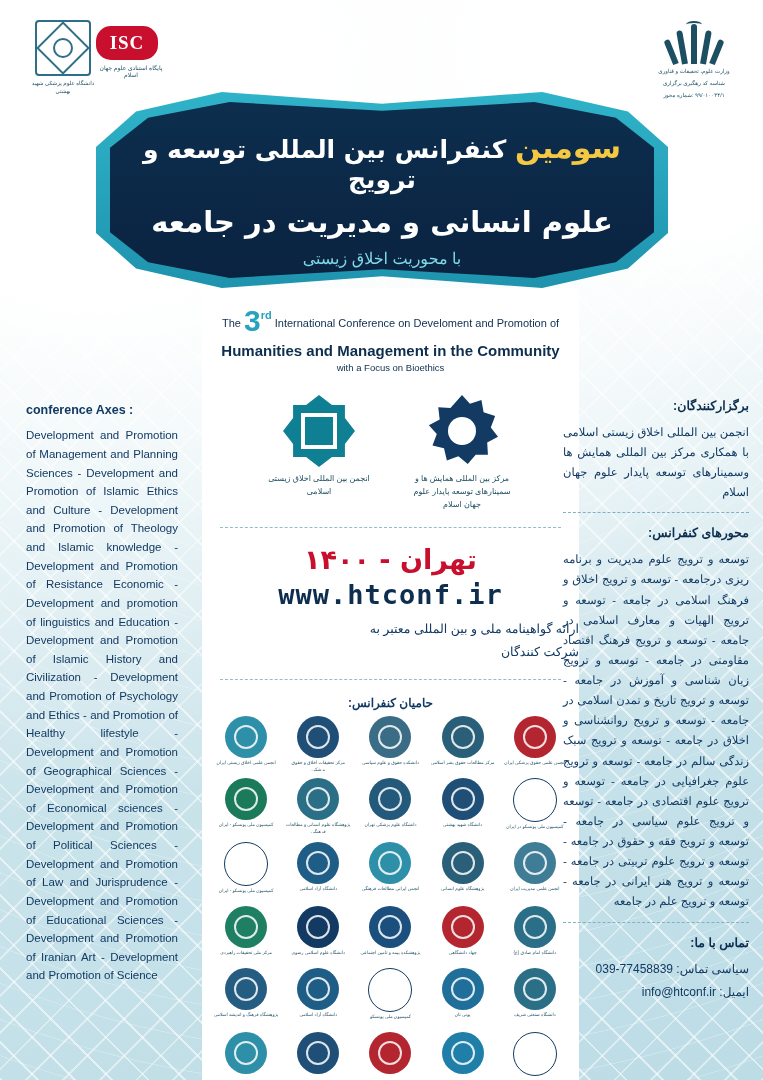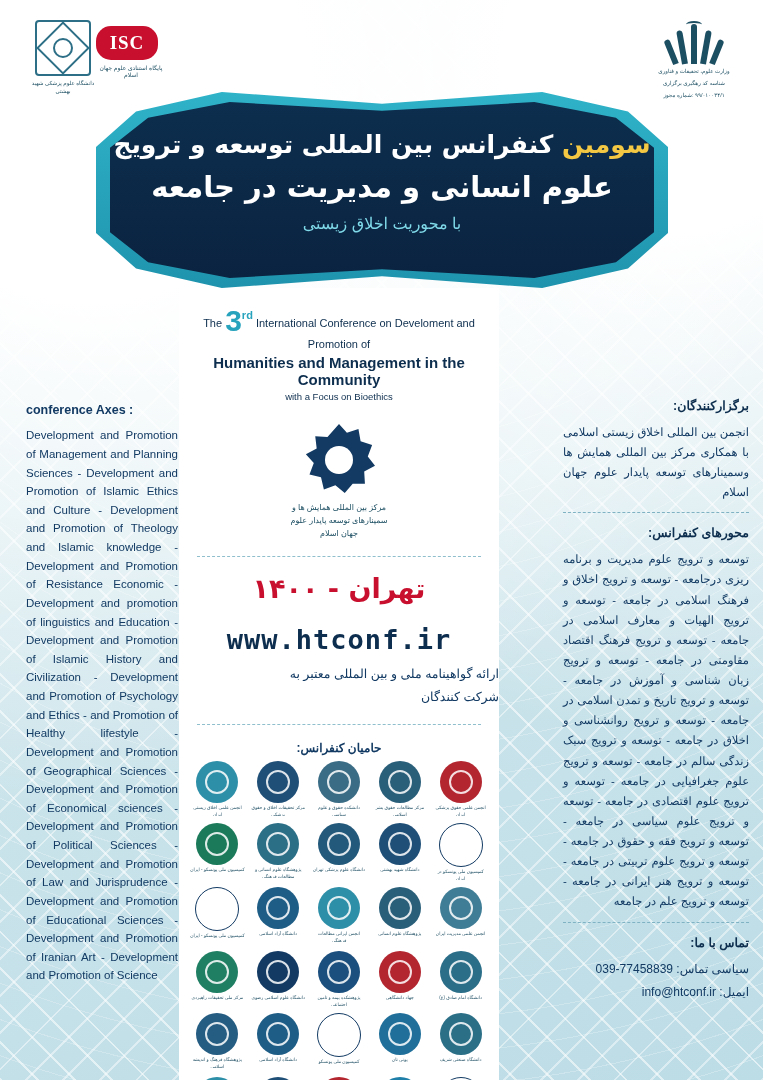--- a/index.html
+++ b/index.html
@@ -75,27 +75,27 @@
                       100% 72%, 93% 90%, 78% 100%, 50% 94%, 22% 100%, 7% 90%, 0% 72%);
   }
   .banner-inner{
     position:absolute;top:10px;left:14px;right:14px;bottom:10px;
     background:linear-gradient(180deg,#0d2e4e 0%,#0a2340 100%);
     clip-path:polygon(0% 26%, 7% 9%, 22% 0%, 50% 5%, 78% 0%, 93% 9%, 100% 26%,
                       100% 74%, 93% 91%, 78% 100%, 50% 95%, 22% 100%, 7% 91%, 0% 74%);
     color:#fff;direction:rtl;text-align:center;
   }
   .banner-inner .l1{margin-top:28px;font-size:25px;font-weight:bold;font-family:"DejaVu Sans",sans-serif;}
-  .banner-inner .l1 .big{font-size:25px;color:#f4c842;}
+  .banner-inner .l1 .big{font-size:30px;color:#f4c842;}
   .banner-inner .l2{margin-top:11px;font-size:29px;font-weight:bold;font-family:"DejaVu Sans",sans-serif;}
   .banner-inner .l3{margin-top:10px;font-size:16px;color:#7fd9e8;}
 
   
   .center-col{
-    position:absolute;top:288px;left:179px;width:320px;bottom:0;
+    position:absolute;top:288px;left:202px;width:377px;bottom:0;
     background:#ffffff;
   }
   .en-head{padding:16px 16px 0;text-align:center;color:#0d2e4e;}
   .en-head .r1{font-size:11px;}
   .en-head .r1 .num{font-size:30px;font-weight:bold;color:#27a3bd;vertical-align:-4px;}
   .en-head .r1 .sup{font-size:11px;font-weight:bold;color:#27a3bd;vertical-align:8px;}
   .en-head .r2{font-size:15px;font-weight:bold;margin-top:4px;}
   .en-head .r3{font-size:9.5px;margin-top:3px;}
 
   .org-logos{display:flex;justify-content:center;gap:38px;margin-top:22px;}
@@ -112,21 +112,21 @@
     background:#123a63;
     clip-path:polygon(50% 0%,61% 12%,77% 7%,80% 24%,96% 29%,90% 45%,100% 58%,85% 66%,86% 83%,69% 83%,58% 96%,45% 85%,29% 91%,25% 74%,9% 70%,15% 54%,4% 42%,19% 34%,17% 17%,34% 18%);
   }
   .org-mark.b:after{
     content:"";position:absolute;inset:22px;border-radius:50%;background:#ffffff;
   }
   .org-cap{font-size:8px;color:#1d4f63;direction:rtl;line-height:1.6;margin-top:6px;}
 
   .dash{border:0;border-top:1.5px dashed #8fbfcc;margin:16px 18px;}
   .city-year{text-align:center;font-size:27px;color:#c8102e;font-weight:bold;direction:rtl;font-family:"DejaVu Sans",sans-serif;}
-  .url{text-align:center;font-size:27px;font-weight:bold;color:#0d2e4e;letter-spacing:1px;margin-top:20px;font-family:"DejaVu Sans Mono",monospace;}
+  .url{text-align:center;font-size:27px;font-weight:bold;color:#0d2e4e;letter-spacing:1px;margin-top:4px;font-family:"DejaVu Sans Mono",monospace;}
   .cert{text-align:right;direction:rtl;font-size:12.5px;color:#123a63;line-height:1.8;margin-top:8px;}
 
   .sup-title{text-align:center;direction:rtl;font-size:12px;font-weight:bold;color:#123a63;margin:8px 0 6px;}
   .sup-grid{display:grid;grid-template-columns:repeat(5,1fr);gap:7px 4px;padding:0 10px 12px;}
   .sup-cell{text-align:center;}
   .sup-logo{width:42px;height:42px;margin:0 auto;border-radius:50%;position:relative;}
   .sup-logo:after{content:"";position:absolute;inset:9px;border:2px solid rgba(255,255,255,.85);border-radius:50%;}
   .sup-cap{font-size:4.5px;color:#29576b;direction:rtl;line-height:1.4;margin-top:2px;height:11px;overflow:hidden;}
 
   
@@ -197,20 +197,25 @@
       <span>The</span>
       <span class="num">3</span><span class="sup">rd</span>
       <span>International Conference on Develoment and Promotion of</span>
     </div>
     <div class="r2">Humanities and Management in the Community</div>
     <div class="r3">with a Focus on Bioethics</div>
   </div>
 
   <div class="org-logos">
     <div class="org">
+      <div class="org-mark a"></div>
+      <div class="org-cap">انجمن بین المللی
+اخلاق زیستی اسلامی</div>
+    </div>
+    <div class="org">
       <div class="org-mark b"></div>
       <div class="org-cap">مرکز بین المللی همایش ها و سمینارهای
 توسعه پایدار علوم جهان اسلام</div>
     </div>
   </div>
 
   <hr class="dash">
 
   <div class="city-year">تهران - ۱۴۰۰</div>
   <div class="url">www.htconf.ir</div>

